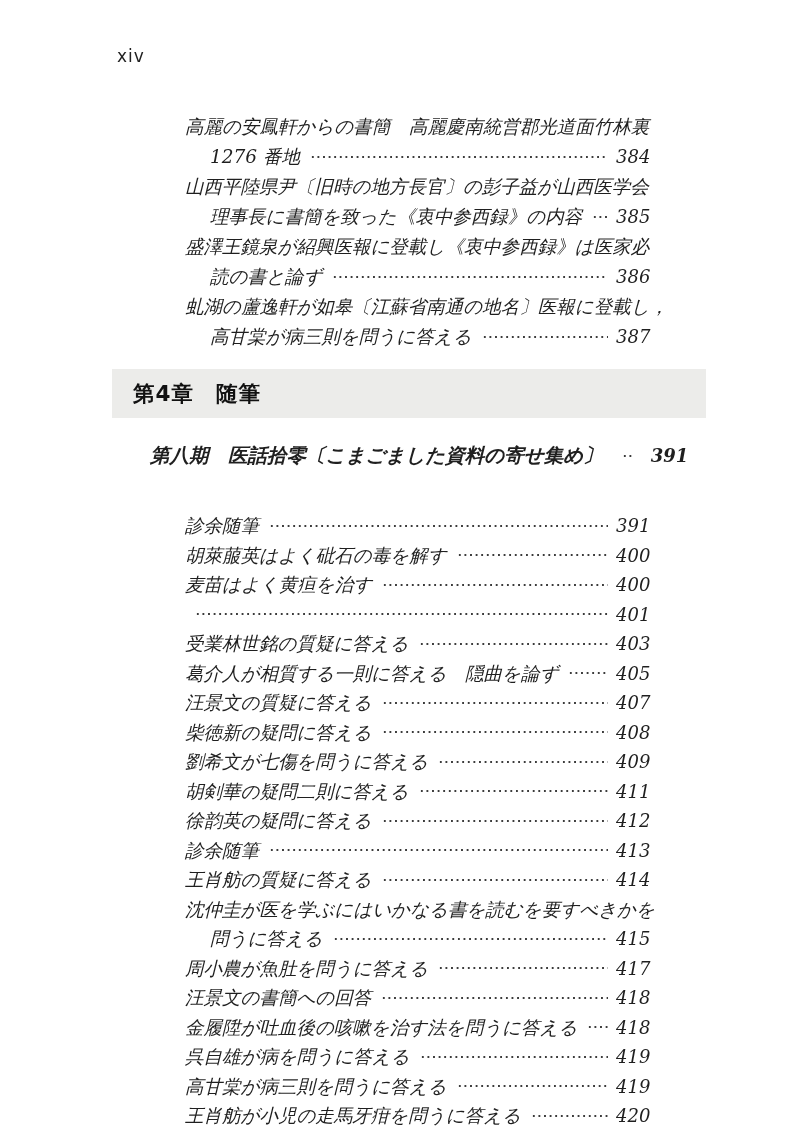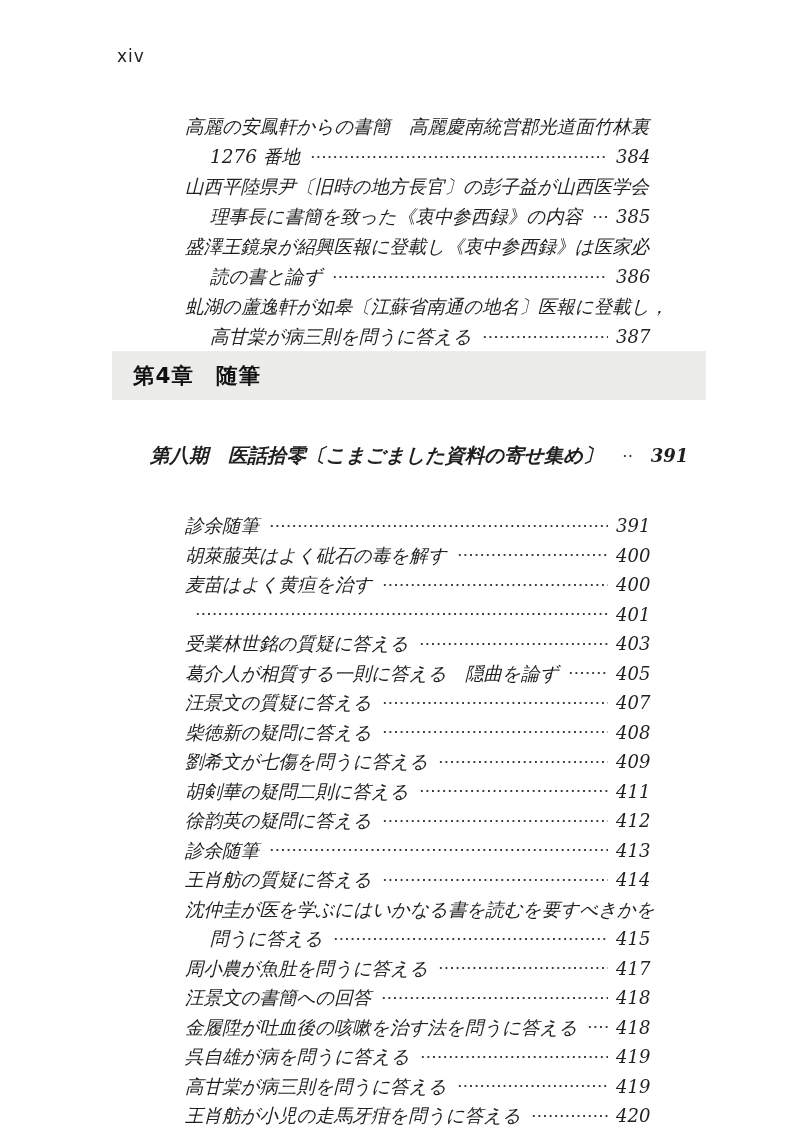--- a/index.html
+++ b/index.html
@@ -36,21 +36,21 @@
     background-size:5.6px 6px;
     background-repeat:repeat-x;
     background-position:left center;
     min-width:12px;
   }
   .pagenum{
     flex:0 0 auto;width:36px;
     font-size:18px;color:#1f1f1f;
   }
   #chapter-bar{
-    position:absolute;left:112px;top:351px;
+    position:absolute;left:112px;top:369px;
     width:594px;height:49px;
     display:flex;align-items:center;
     padding-left:21px;box-sizing:border-box;
   }
   #chapter-bar .chapter-text{
     font-family:"DejaVu Sans","Liberation Sans",sans-serif;
     font-weight:700;font-size:21.5px;color:#111;
     letter-spacing:1px;
   }
   #chapter-bar .chapter-title{margin-left:22px;}

